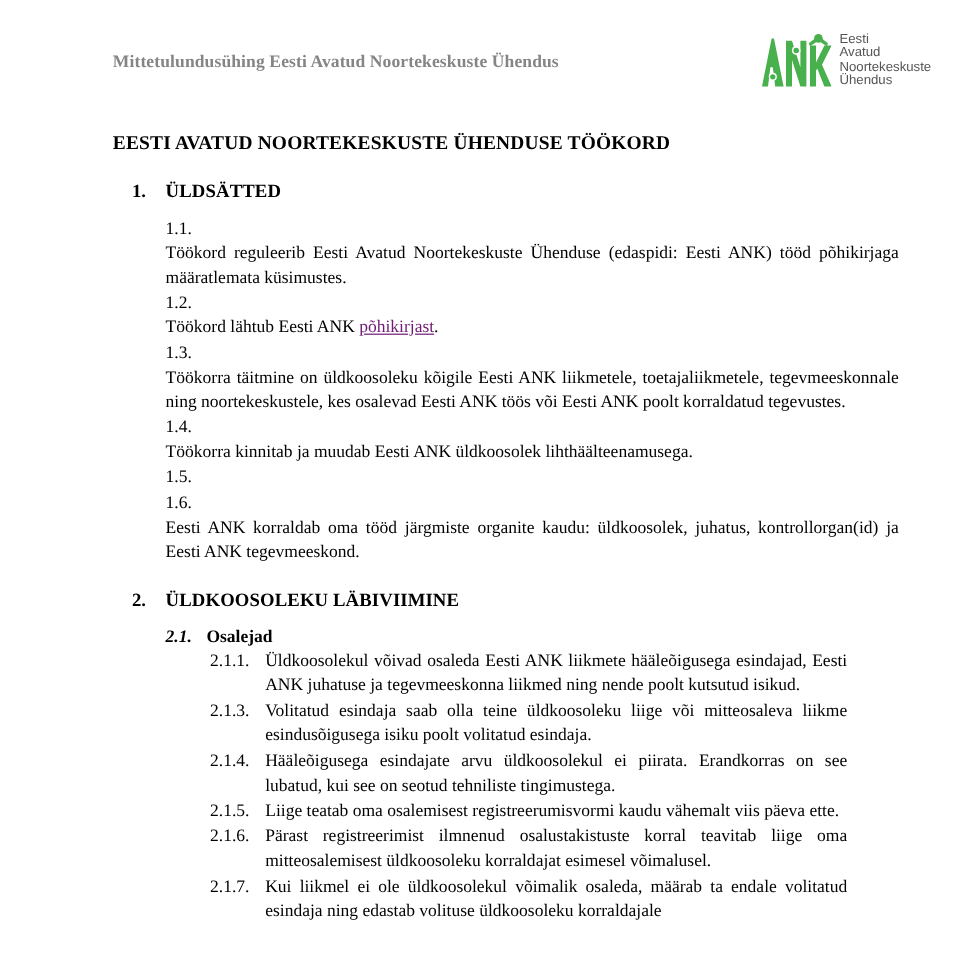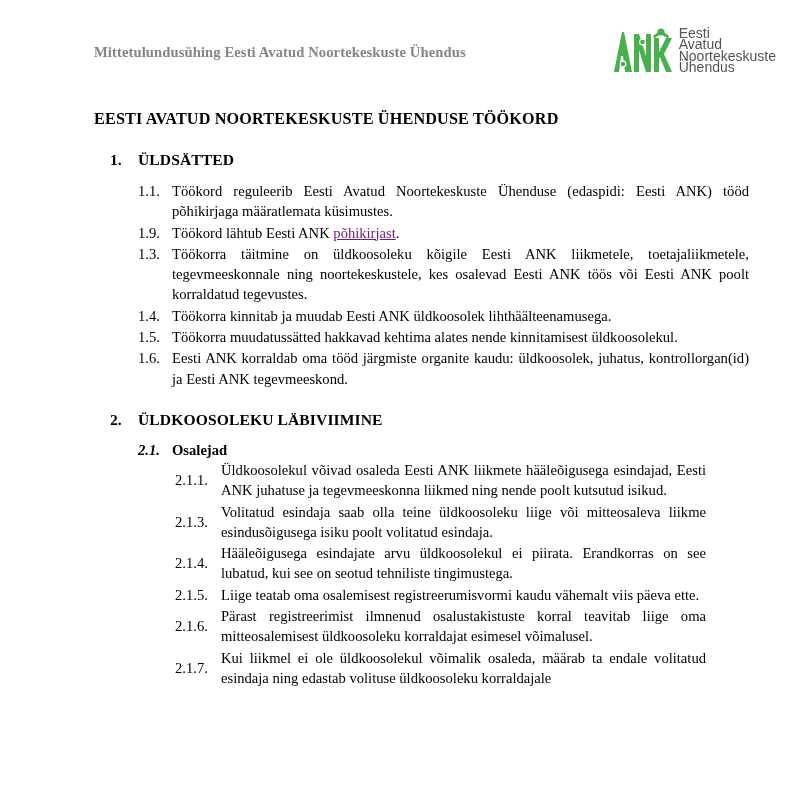--- a/index.html
+++ b/index.html
@@ -50,21 +50,21 @@
     align-items: flex-start;
     gap: 7px;
   }
   .logo-mark {
     width: 68px;
     height: 48px;
     display: block;
   }
   .logo-words {
     font-family: "Liberation Sans", sans-serif;
-    font-size: 14px;
+    font-size: 11px;
     line-height: 11.4px;
     color: #555555;
     padding-top: 2px;
     white-space: nowrap;
   }
   .logo-words span {
     display: block;
   }
 
   
@@ -115,40 +115,40 @@
   }
 
   
   .l2-item {
     display: flex;
     padding-left: 138px;
     padding-right: 51px;
     margin-top: 1px;
     font-size: 14.6px;
     line-height: 20.3px;
+    flex-direction: column;
   }
   .l2-item .num {
     width: 34px;
     flex: none;
   }
   .l2-item .txt {
     flex: 1;
     text-align: justify;
     text-justify: inter-word;
   }
 
   
   .l3-item {
     display: flex;
     padding-left: 175px;
     padding-right: 94px;
     margin-top: 1px;
     font-size: 14.6px;
     line-height: 20.3px;
-    align-items: center;
   }
   .l3-item .num {
     width: 46px;
     flex: none;
   }
   .l3-item .txt {
     flex: 1;
     text-align: justify;
     text-justify: inter-word;
   }
@@ -202,37 +202,36 @@
       <span class="num">1.</span>
       <span class="txt">ÜLDSÄTTED</span>
     </div>
 
     <div class="l2-item first-l2">
       <span class="num">1.1.</span>
       <span class="txt">Töökord reguleerib Eesti Avatud Noortekeskuste Ühenduse (edaspidi: Eesti ANK) tööd põhikirjaga määratlemata küsimustes.</span>
     </div>
 
     <div class="l2-item">
-      <span class="num">1.9.</span>
+      <span class="num">1.2.</span>
       <span class="txt"><span>Töökord lähtub Eesti ANK </span><a class="doclink" href="#">põhikirjast</a><span>.</span></span>
     </div>
 
     <div class="l2-item">
       <span class="num">1.3.</span>
       <span class="txt">Töökorra täitmine on üldkoosoleku kõigile Eesti ANK liikmetele, toetajaliikmetele, tegevmeeskonnale ning noortekeskustele, kes osalevad Eesti ANK töös või Eesti ANK poolt korraldatud tegevustes.</span>
     </div>
 
     <div class="l2-item">
       <span class="num">1.4.</span>
       <span class="txt">Töökorra kinnitab ja muudab Eesti ANK üldkoosolek lihthäälteenamusega.</span>
     </div>
 
     <div class="l2-item">
       <span class="num">1.5.</span>
-      <span class="txt">Töökorra muudatussätted hakkavad kehtima alates nende kinnitamisest üldkoosolekul.</span>
     </div>
 
     <div class="l2-item">
       <span class="num">1.6.</span>
       <span class="txt">Eesti ANK korraldab oma tööd järgmiste organite kaudu: üldkoosolek, juhatus, kontrollorgan(id) ja Eesti ANK tegevmeeskond.</span>
     </div>
 
     <div class="h1-item">
       <span class="num">2.</span>
       <span class="txt">ÜLDKOOSOLEKU LÄBIVIIMINE</span>

